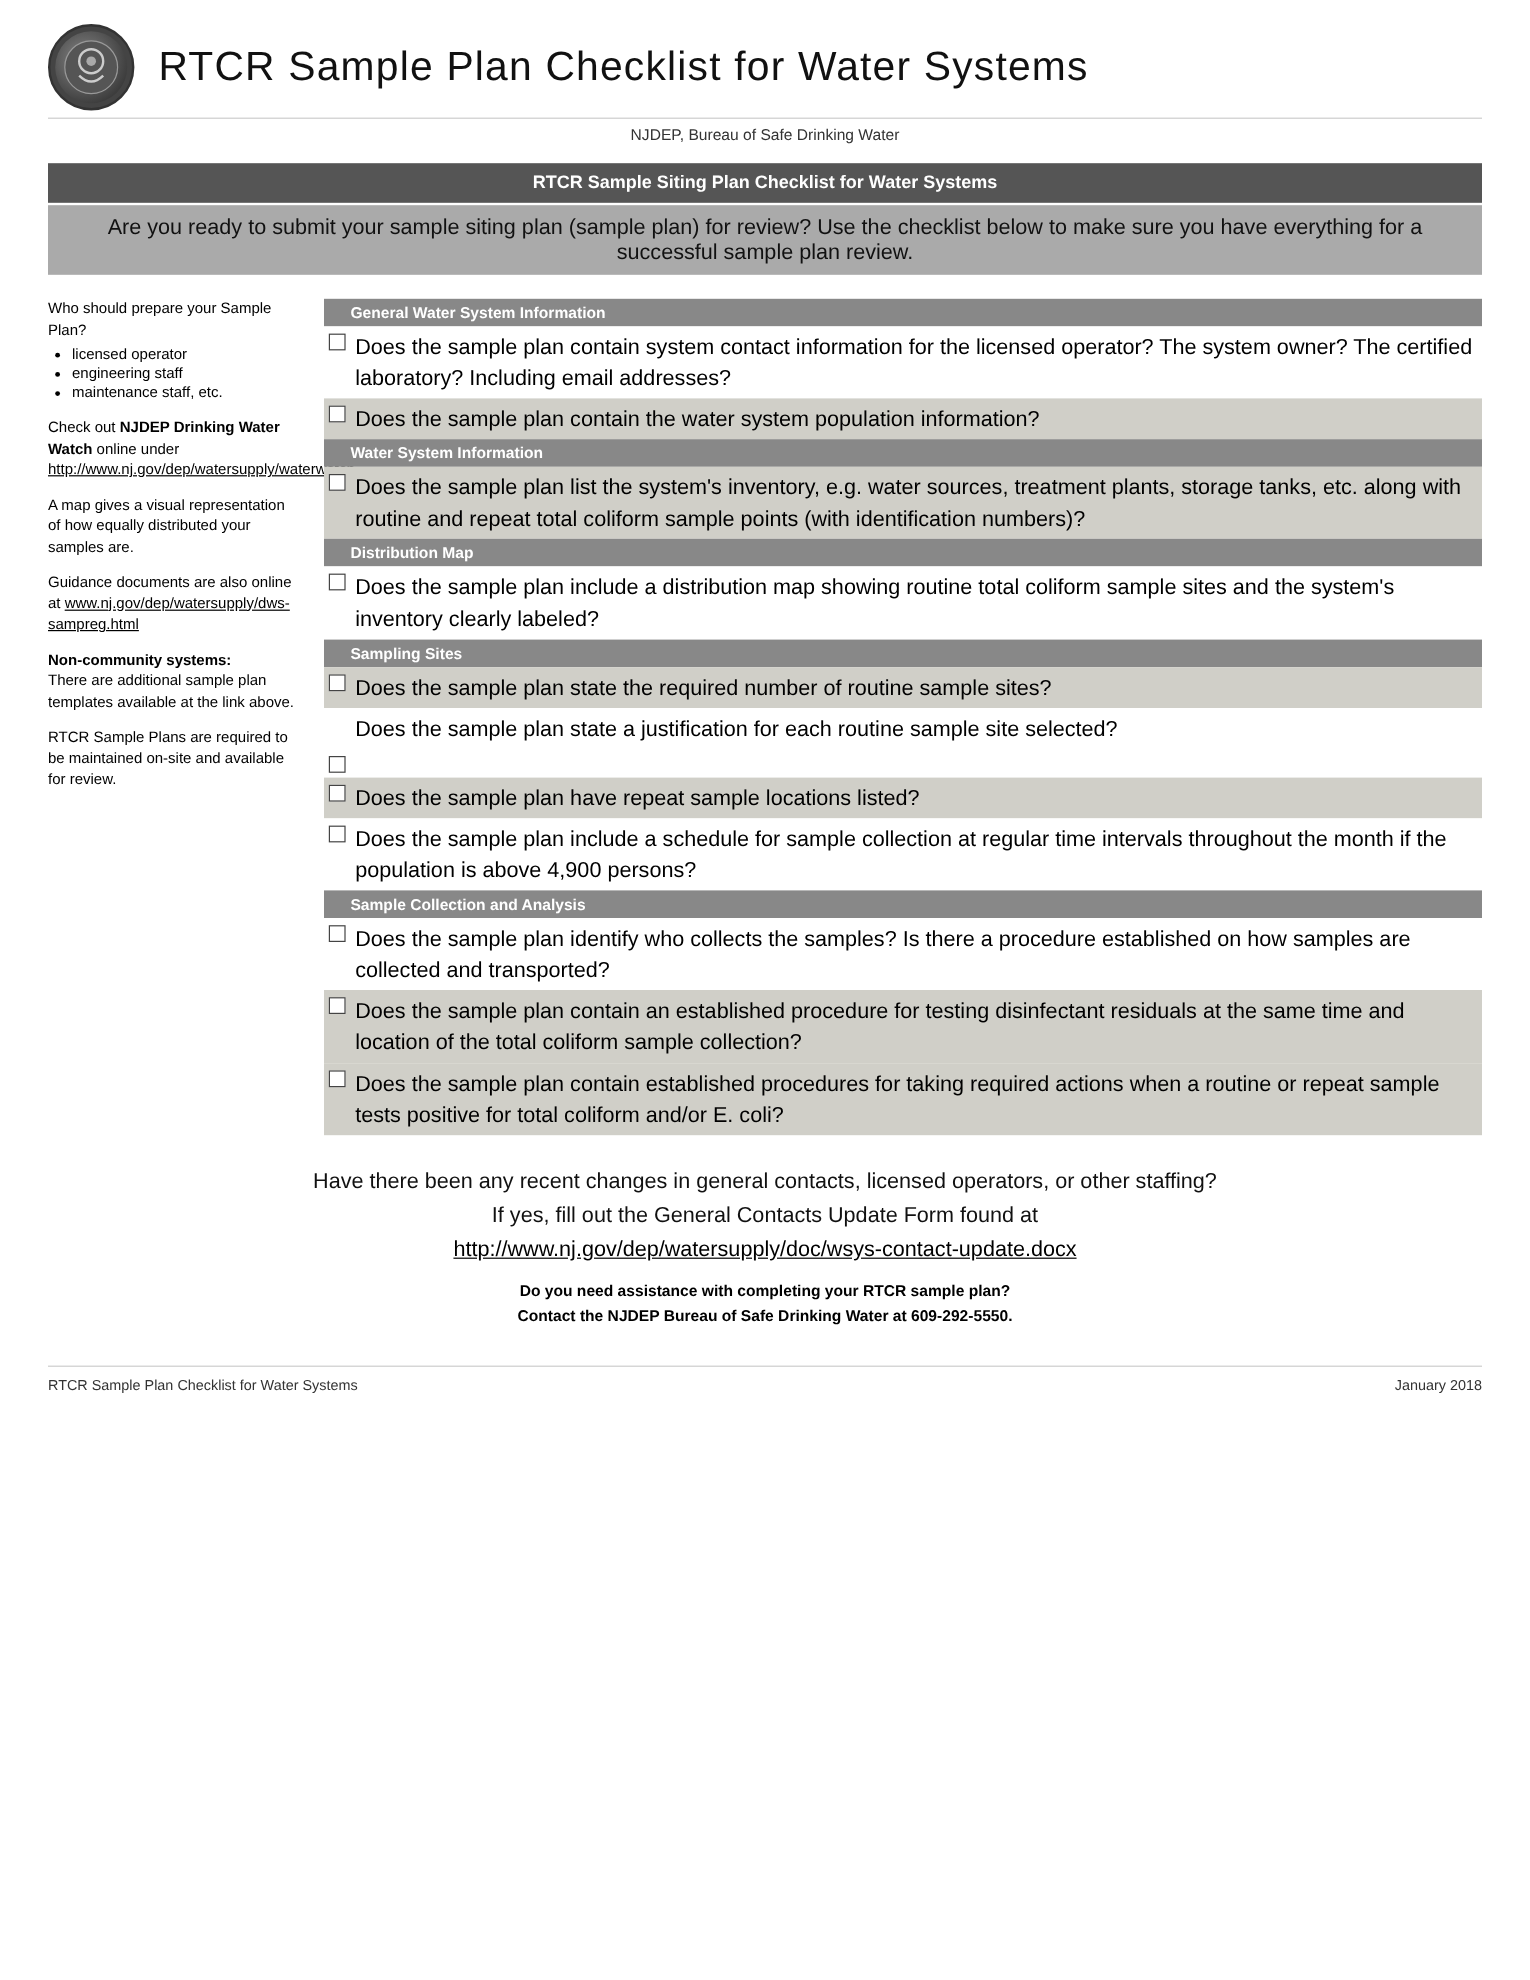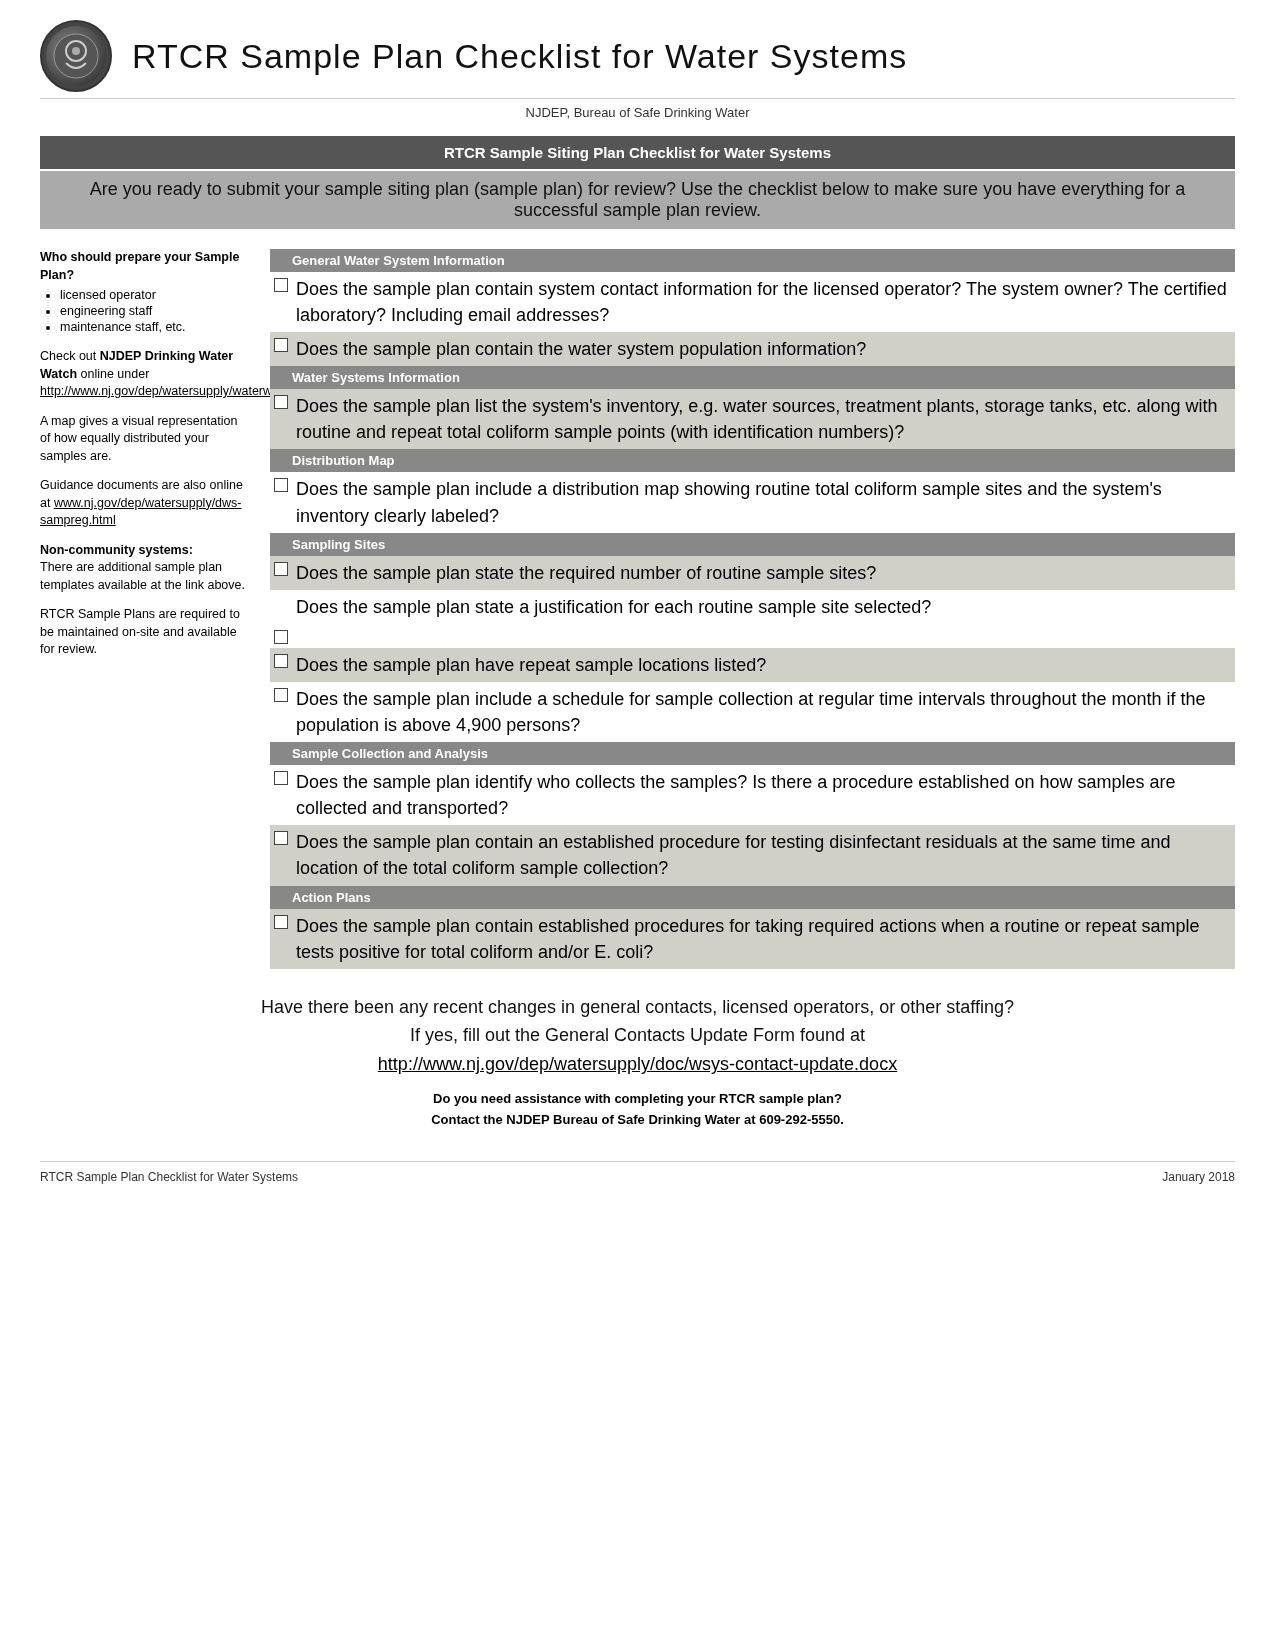--- a/index.html
+++ b/index.html
@@ -86,21 +86,21 @@
       flex-shrink: 0;
       padding-right: 20px;
       font-size: 12.5px;
     }
     .right-col {
       flex: 1;
     }
 
     
     .left-col .section-title {
-      font-weight: bold;
+      font-weight: normal;
       margin-bottom: 4px;
     }
     .left-col ul {
       list-style: disc;
       padding-left: 20px;
       margin-bottom: 14px;
     }
     .left-col ul li {
       margin-bottom: 2px;
     }
@@ -249,21 +249,21 @@
         <div class="checkbox"></div>
         <div class="checklist-text">Does the sample plan contain system contact information for the licensed operator? The system owner? The certified laboratory? Including email addresses?</div>
       </div>
       <div class="checklist-item shaded">
         <div class="checkbox"></div>
         <div class="checklist-text">Does the sample plan contain the water system population information?</div>
       </div>
     </div>
 
     <div class="section-group">
-      <div class="section-header">Water Systems Information</div>
+      <div class="section-header">Water System Information</div>
       <div class="checklist-item shaded">
         <div class="checkbox"></div>
         <div class="checklist-text">Does the sample plan list the system's inventory, e.g. water sources, treatment plants, storage tanks, etc. along with routine and repeat total coliform sample points (with identification numbers)?</div>
       </div>
     </div>
 
     <div class="section-group">
       <div class="section-header">Distribution Map</div>
       <div class="checklist-item white">
         <div class="checkbox"></div>
@@ -300,21 +300,20 @@
         <div class="checkbox"></div>
         <div class="checklist-text">Does the sample plan identify who collects the samples? Is there a procedure established on how samples are collected and transported?</div>
       </div>
       <div class="checklist-item shaded">
         <div class="checkbox"></div>
         <div class="checklist-text">Does the sample plan contain an established procedure for testing disinfectant residuals at the same time and location of the total coliform sample collection?</div>
       </div>
     </div>
 
     <div class="section-group">
-      <div class="section-header">Action Plans</div>
       <div class="checklist-item shaded">
         <div class="checkbox"></div>
         <div class="checklist-text">Does the sample plan contain established procedures for taking required actions when a routine or repeat sample tests positive for total coliform and/or E. coli?</div>
       </div>
     </div>
 
   </div>
 </div>
 
 <div class="footer-note">

